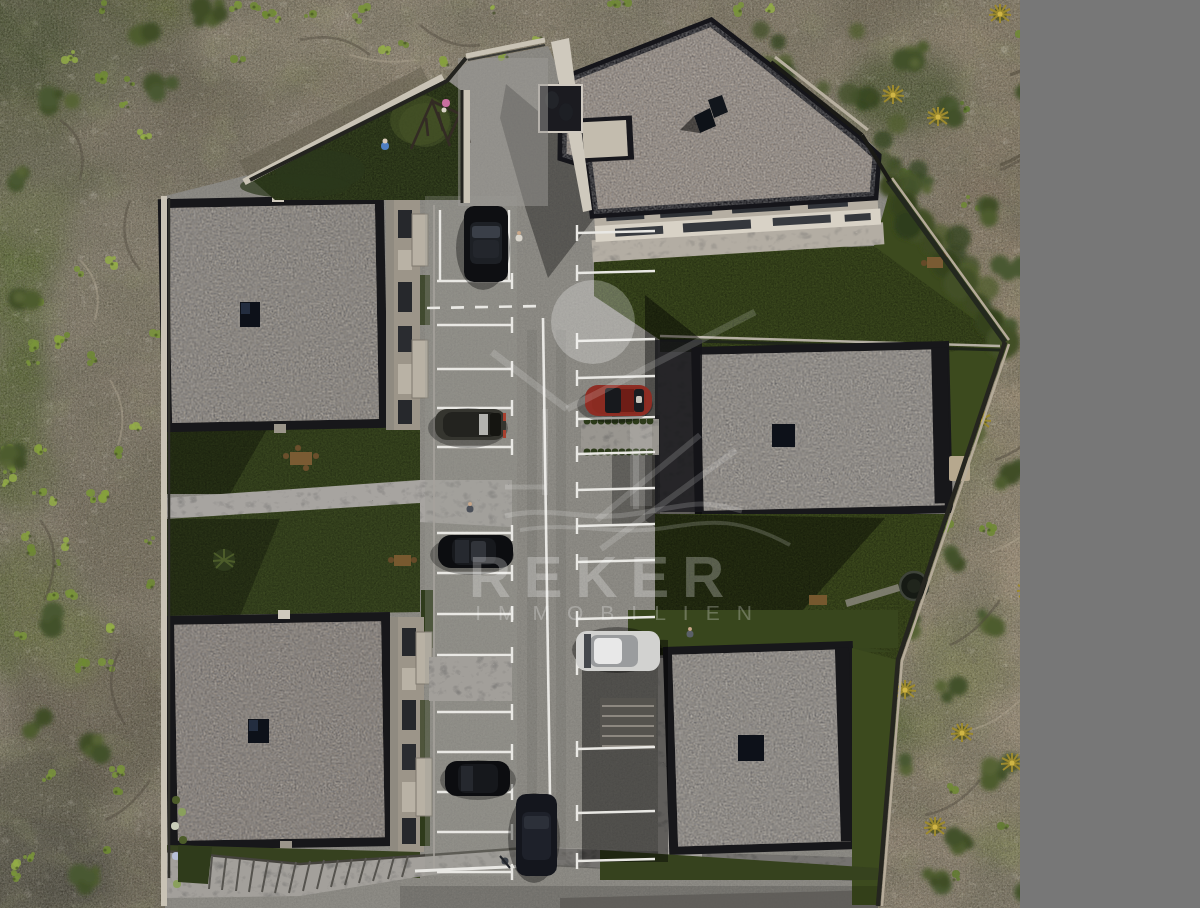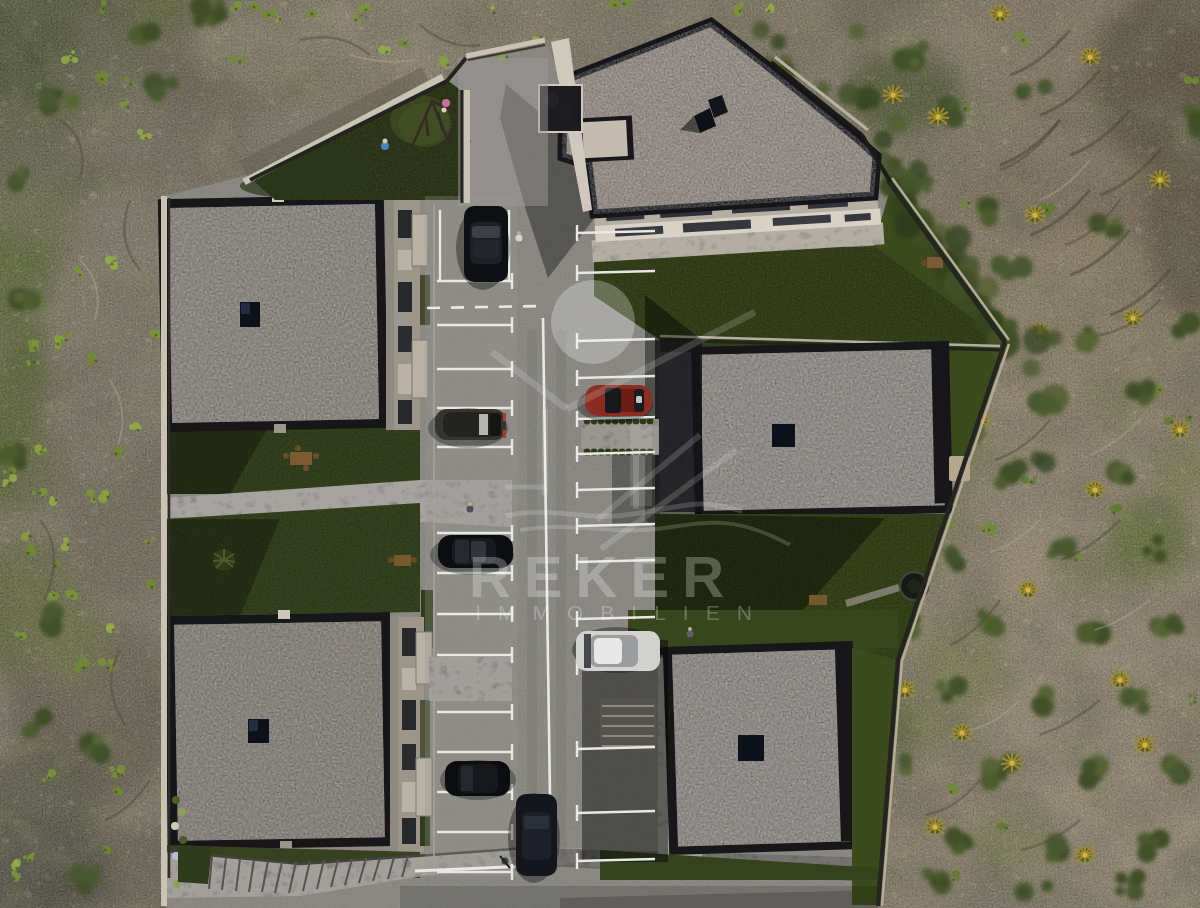--- a/index.html
+++ b/index.html
@@ -1,16 +1,16 @@
 <!DOCTYPE html>
 <html><head>
 <meta charset="utf-8">
 <style>
   html,body{margin:0;padding:0;background:#777;}
-  #stage{width:1200px;height:908px;position:relative;overflow:hidden;font-family:"Liberation Sans",sans-serif;}
+  #stage{width:1020px;height:908px;position:relative;overflow:hidden;font-family:"Liberation Sans",sans-serif;}
 </style>
 </head>
 <body>
 <div id="stage">
 <svg width="1200" height="908" viewBox="0 0 1200 908">
 <defs>
   <filter id="blurL" x="-30%" y="-30%" width="160%" height="160%">
           <feGaussianBlur stdDeviation="11"></feGaussianBlur>
         </filter>
   <filter id="blurM" x="-30%" y="-30%" width="160%" height="160%">

